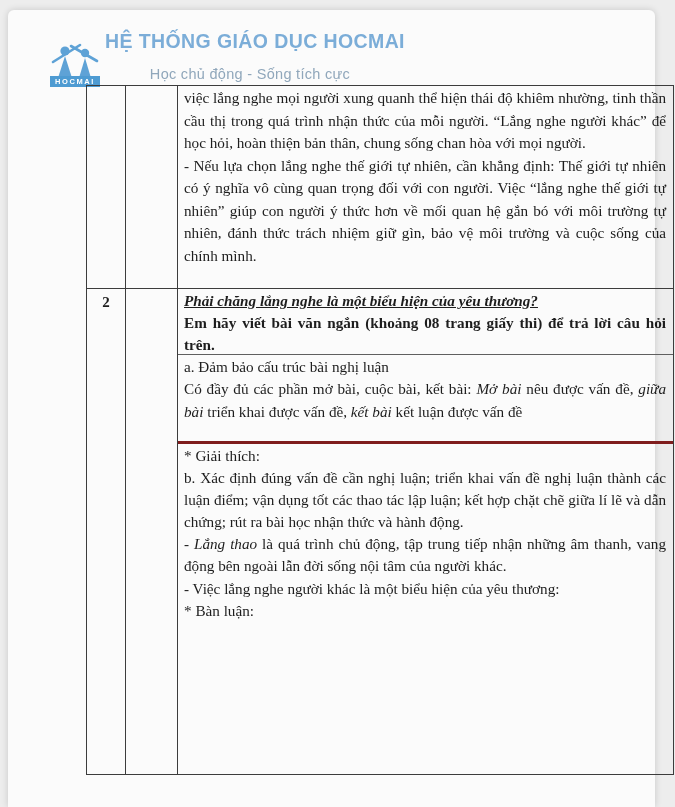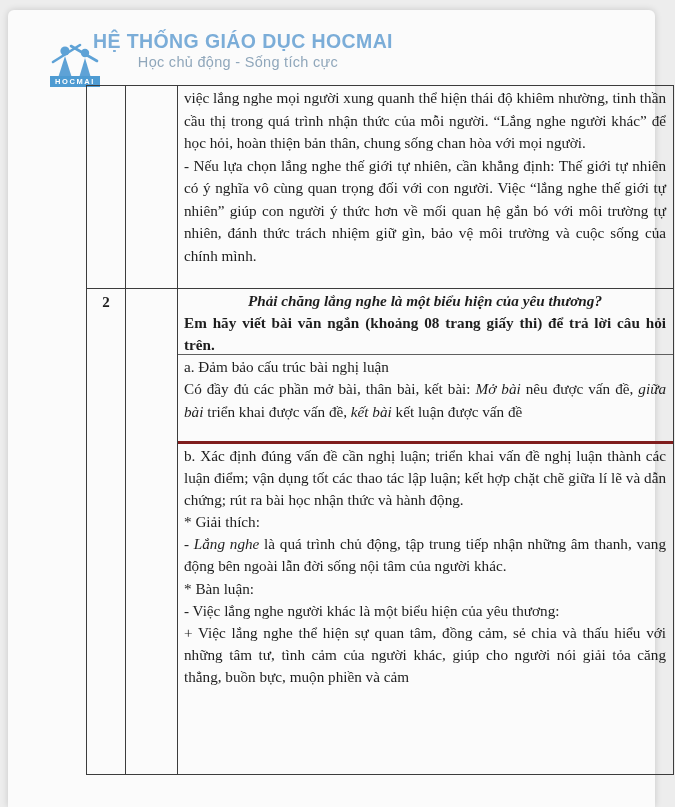--- a/index.html
+++ b/index.html
@@ -25,35 +25,35 @@
   .brand-badge {
     position: absolute; left: 0; top: 38px;
     width: 50px; height: 11px;
     background: #4e9bd2;
     color: #ffffff;
     font-family: "Liberation Sans", sans-serif;
     font-size: 7.5px; font-weight: 700;
     letter-spacing: 1.6px;
     text-align: center; line-height: 11px; margin-top: 8px;
   }
-  .brand-text { position: absolute; left: 43px; top: 0; width: 290px; }
+  .brand-text { position: absolute; left: 55px; top: 0; width: 290px; }
   .brand-title {
     font-family: "Liberation Sans", sans-serif;
     font-weight: 700;
     font-size: 19.5px;
     color: #7badd8;
     letter-spacing: 0.4px;
     white-space: nowrap;
   }
   .brand-tagline {
     font-family: "Liberation Sans", sans-serif;
     font-size: 14.5px;
     color: #90a7bb;
     text-align: center;
-    margin-top: 1px;
+    margin-top: 13px;
     letter-spacing: 0.3px;
   }
 
   
   .answer-table {
     position: absolute;
     left: 78px; top: 75px;
     width: 588px; height: 690px;
     box-sizing: border-box;
     border: 1.4px solid #3c3c3c;
@@ -91,23 +91,24 @@
   }
   .textblock p { margin: 0; }
   .cont-text { line-height: 22.5px; }
   .q-cell {
     height: 66px; flex: 0 0 66px;
     border-bottom: 1px solid #5f5f5f;
     font-weight: 700;
     line-height: 22px;
   }
   .q-title {
-    text-align: center;
+    text-align: left;
     font-style: italic;
     margin: 0;
+    text-decoration: underline;
   }
   .a-cell {
     height: 89px; flex: 0 0 89px;
     border-bottom: 3px solid #7f1d1d;
     line-height: 22.3px;
   }
   .b-cell { flex: 1; line-height: 22.1px; }
   .it { font-style: italic; margin-top: 27px; }
 </style>
 </head>
@@ -151,28 +152,27 @@
       <div class="cell-score"></div>
       <div class="cell-content">
 
         <div class="textblock q-cell">
           <p class="q-title">Phải chăng lắng nghe là một biểu hiện của yêu thương?</p>
           <p>Em hãy viết bài văn ngắn (khoảng 08 trang giấy thi) để trả lời câu hỏi trên.</p>
         </div>
 
         <div class="textblock a-cell">
           <p>a. Đảm bảo cấu trúc bài nghị luận</p>
-          <p><span>Có đầy đủ các phần mở bài, thân bài, kết bài: </span><span class="it">Mở bài</span><span> nêu được vấn đề, </span><span class="it">giữa bài</span><span> triển khai được vấn đề, </span><span class="it">kết bài</span><span> kết luận được vấn đề</span></p>
+          <p><span>Có đầy đủ các phần mở bài, cuộc bài, kết bài: </span><span class="it">Mở bài</span><span> nêu được vấn đề, </span><span class="it">giữa bài</span><span> triển khai được vấn đề, </span><span class="it">kết bài</span><span> kết luận được vấn đề</span></p>
         </div>
 
         <div class="textblock b-cell">
+          <p>* Giải thích:</p>
           <p>b. Xác định đúng vấn đề cần nghị luận; triển khai vấn đề nghị luận thành các luận điểm; vận dụng tốt các thao tác lập luận; kết hợp chặt chẽ giữa lí lẽ và dẫn chứng; rút ra bài học nhận thức và hành động.</p>
-          <p>* Giải thích:</p>
-          <p><span>- </span><span class="it">Lắng nghe</span><span> là quá trình chủ động, tập trung tiếp nhận những âm thanh, vang động bên ngoài lẫn đời sống nội tâm của người khác.</span></p>
+          <p><span>- </span><span class="it">Lắng thao</span><span> là quá trình chủ động, tập trung tiếp nhận những âm thanh, vang động bên ngoài lẫn đời sống nội tâm của người khác.</span></p>
+          <p>- Việc lắng nghe người khác là một biểu hiện của yêu thương:</p>
           <p>* Bàn luận:</p>
-          <p>- Việc lắng nghe người khác là một biểu hiện của yêu thương:</p>
-          <p>+ Việc lắng nghe thể hiện sự quan tâm, đồng cảm, sẻ chia và thấu hiểu với những tâm tư, tình cảm của người khác, giúp cho người nói giải tỏa căng thẳng, buồn bực, muộn phiền và cảm</p>
         </div>
 
       </div>
     </div>
   </div>
 </div>
 
 </body></html>

